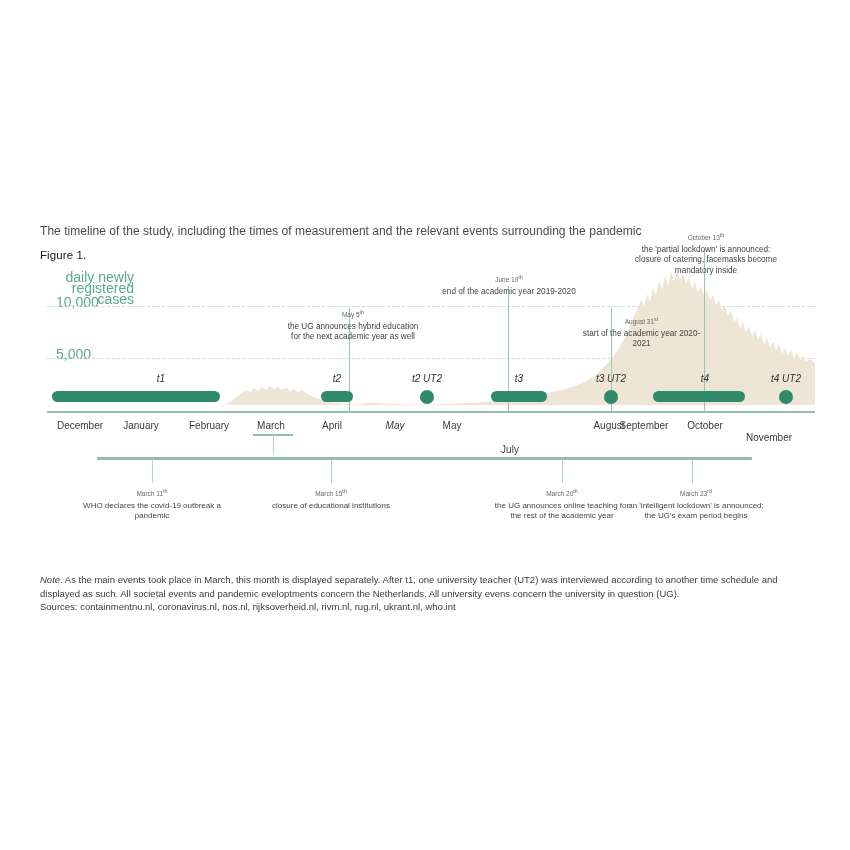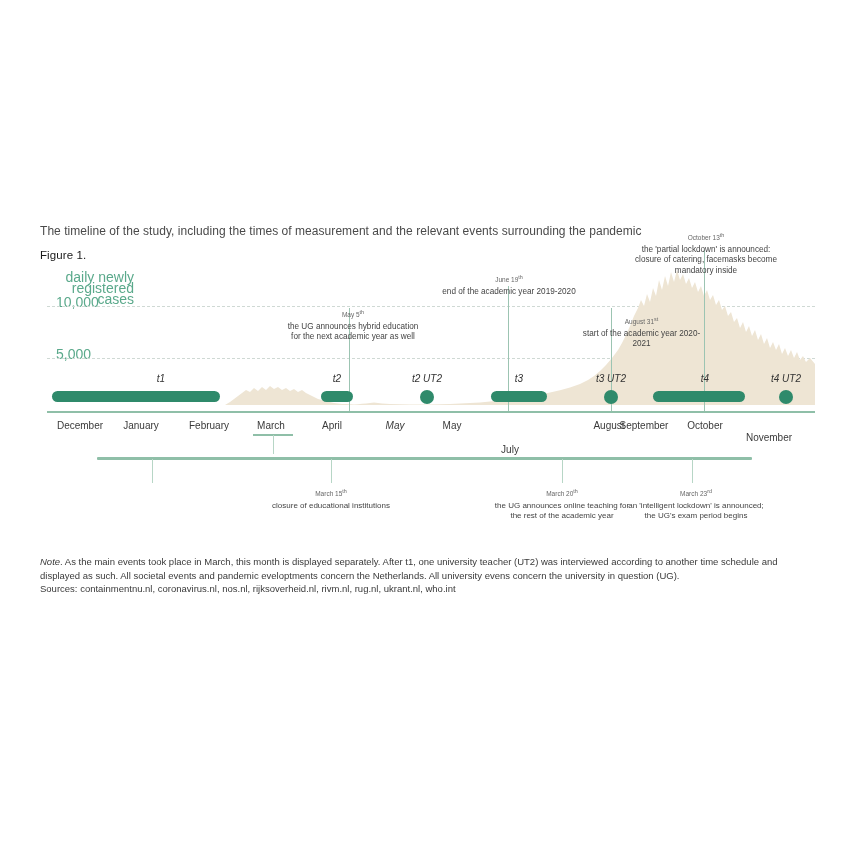--- a/index.html
+++ b/index.html
@@ -113,21 +113,21 @@
   .mevent{
     position:absolute;font-size:8px;line-height:10.5px;
     color:#444;text-align:center;
   }
   .mevent .date{
     display:block;font-size:6.5px;color:#666;margin-bottom:1px;
   }
 
   
   .note{
-    position:absolute;left:40px;top:555px;width:772px;
+    position:absolute;left:40px;top:573px;width:772px;
     font-size:9.5px;line-height:13.5px;color:#3a3a3a;
   }
   .note i{font-style:italic;}
 </style>
 </head>
 <body>
 
 <div id="figure">
 
   <div class="fig-label">Figure 1.</div>
@@ -237,20 +237,24 @@
   <div class="month-underline" style="left:253px;top:434px;width:40px;"></div>
   <div class="month-stem" style="left:273px;top:435px;height:19px;"></div>
 
   <div class="march-bar" style="left:97px;top:457px;width:655px;"></div>
 
   <div class="march-stem" style="left:152px;top:459px;height:24px;"></div>
   <div class="march-stem" style="left:331px;top:459px;height:24px;"></div>
   <div class="march-stem" style="left:562px;top:459px;height:24px;"></div>
   <div class="march-stem" style="left:692px;top:459px;height:24px;"></div>
 
+  <div class="mevent" style="left:82px;top:486px;width:140px;">
+    <span class="date">March 11<sup>th</sup></span>
+    <span>WHO declares the covid-19 outbreak a pandemic</span>
+  </div>
 
   <div class="mevent" style="left:251px;top:486px;width:160px;">
     <span class="date">March 15<sup>th</sup></span>
     <span>closure of educational institutions</span>
   </div>
 
   <div class="mevent" style="left:492px;top:486px;width:140px;">
     <span class="date">March 20<sup>th</sup></span>
     <span>the UG announces online teaching for the rest of the academic year</span>
   </div>

